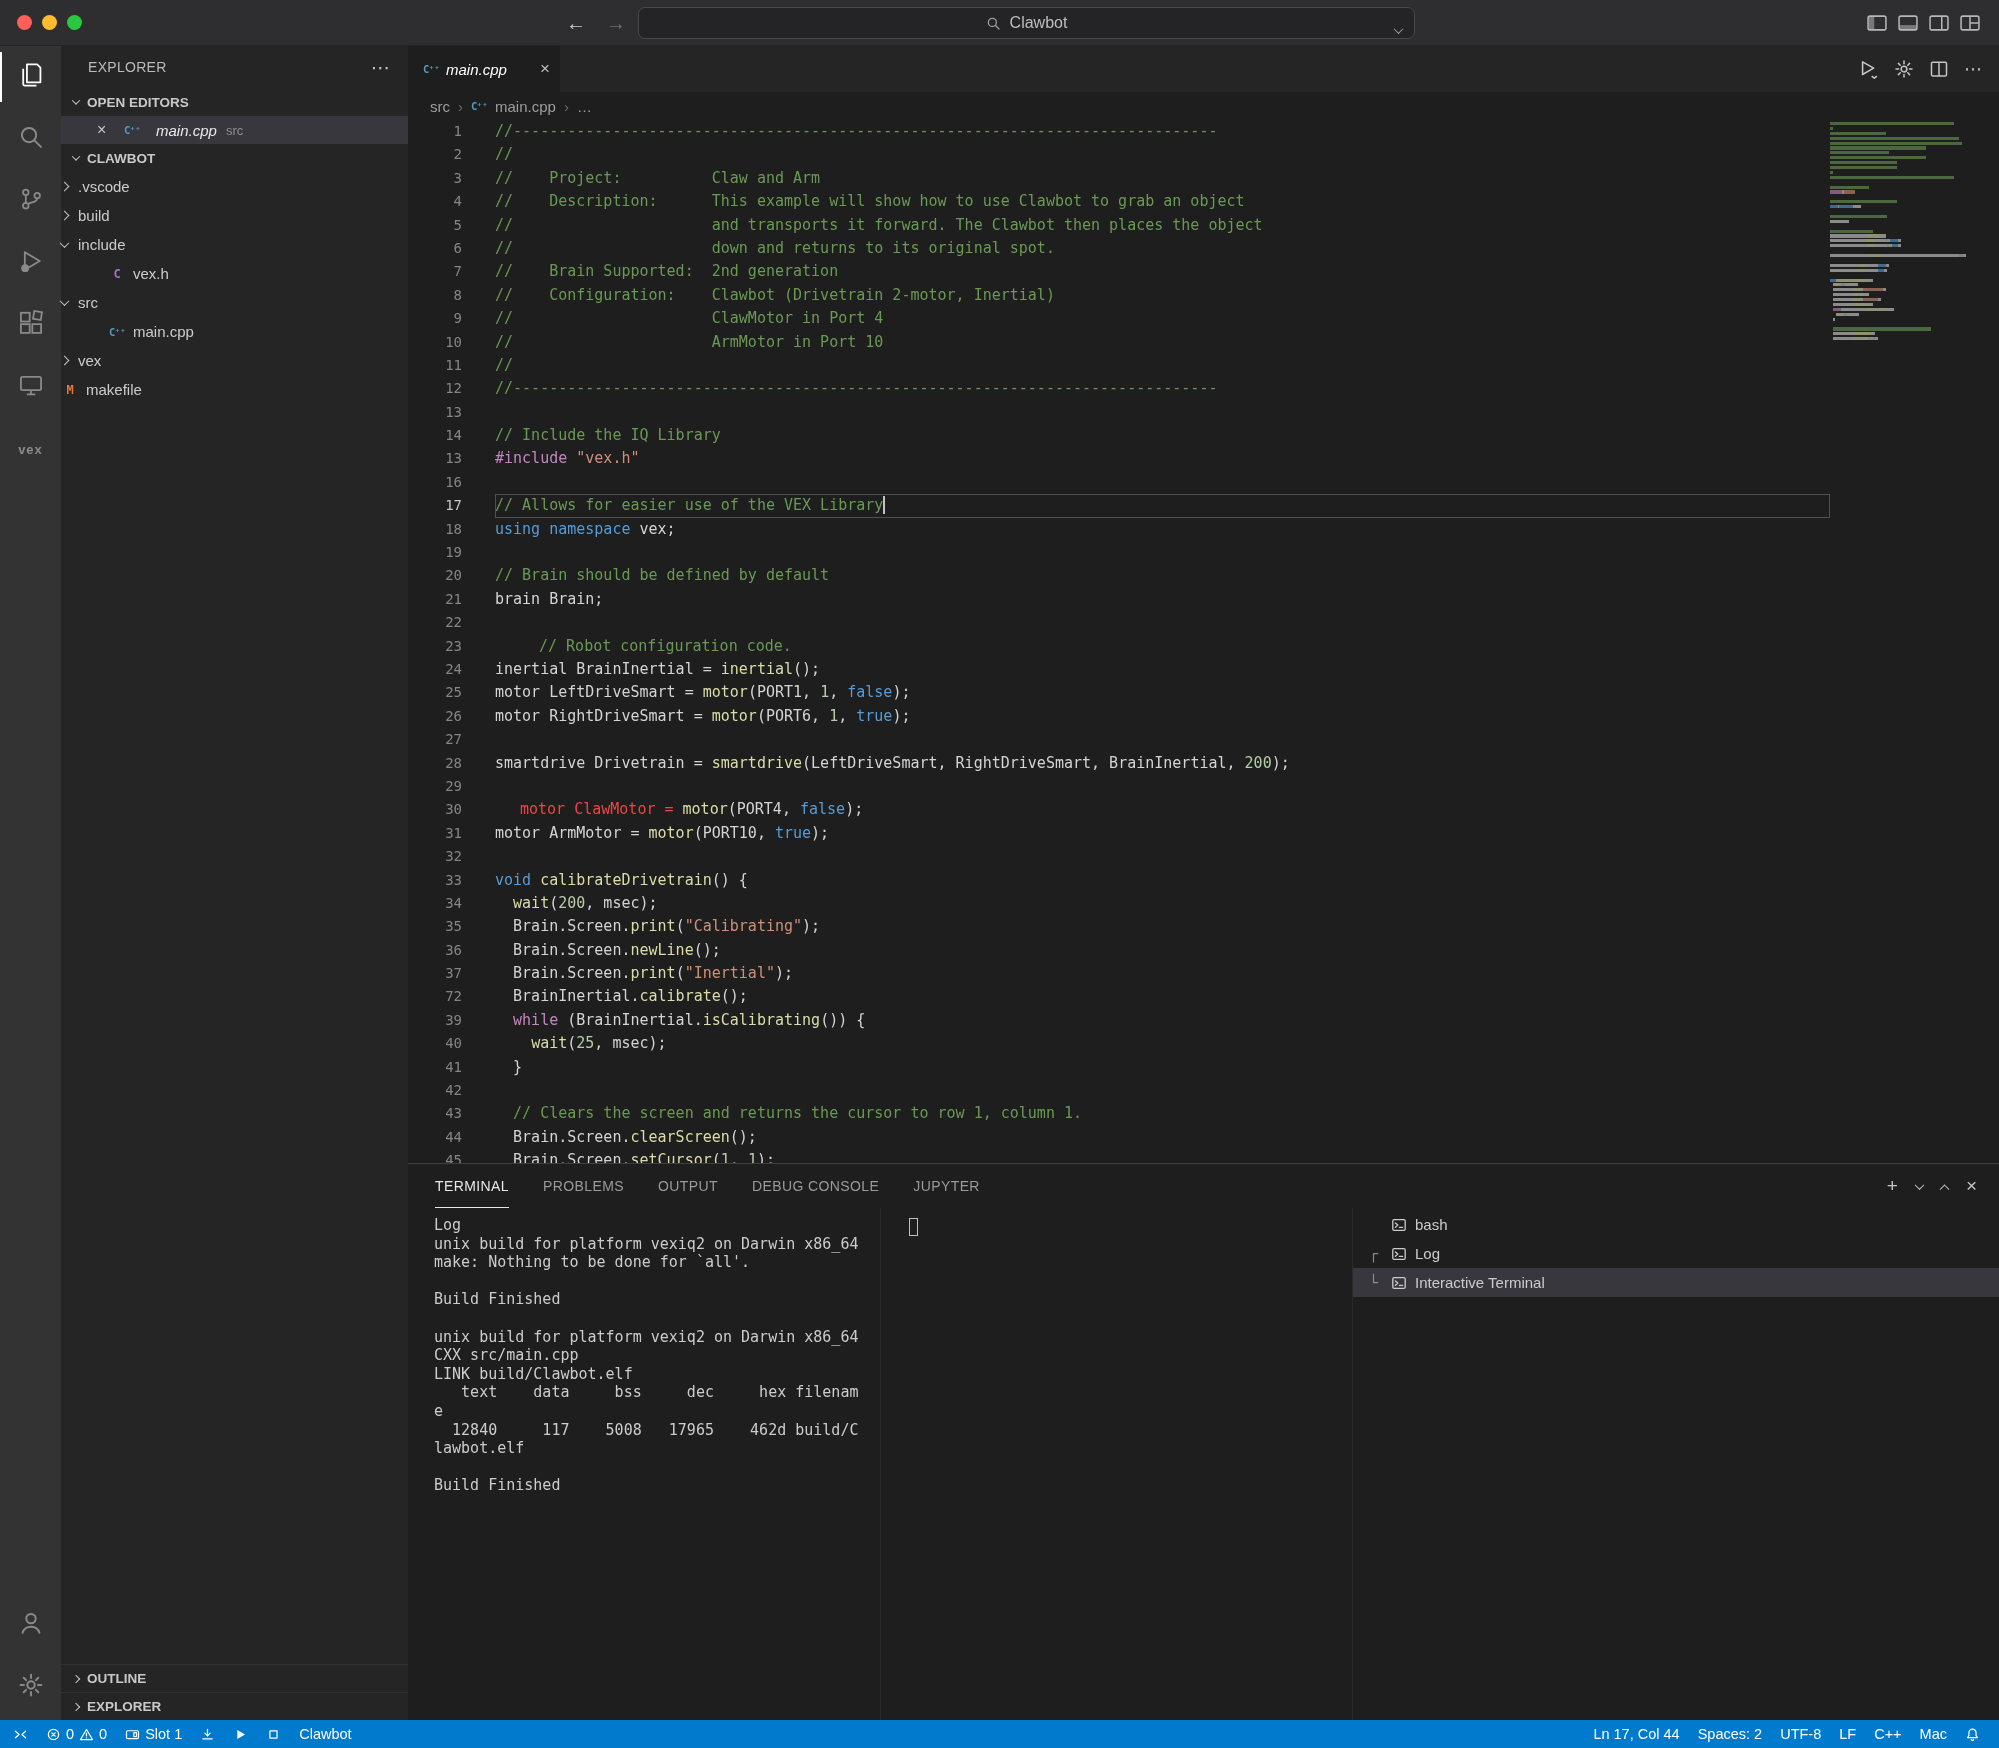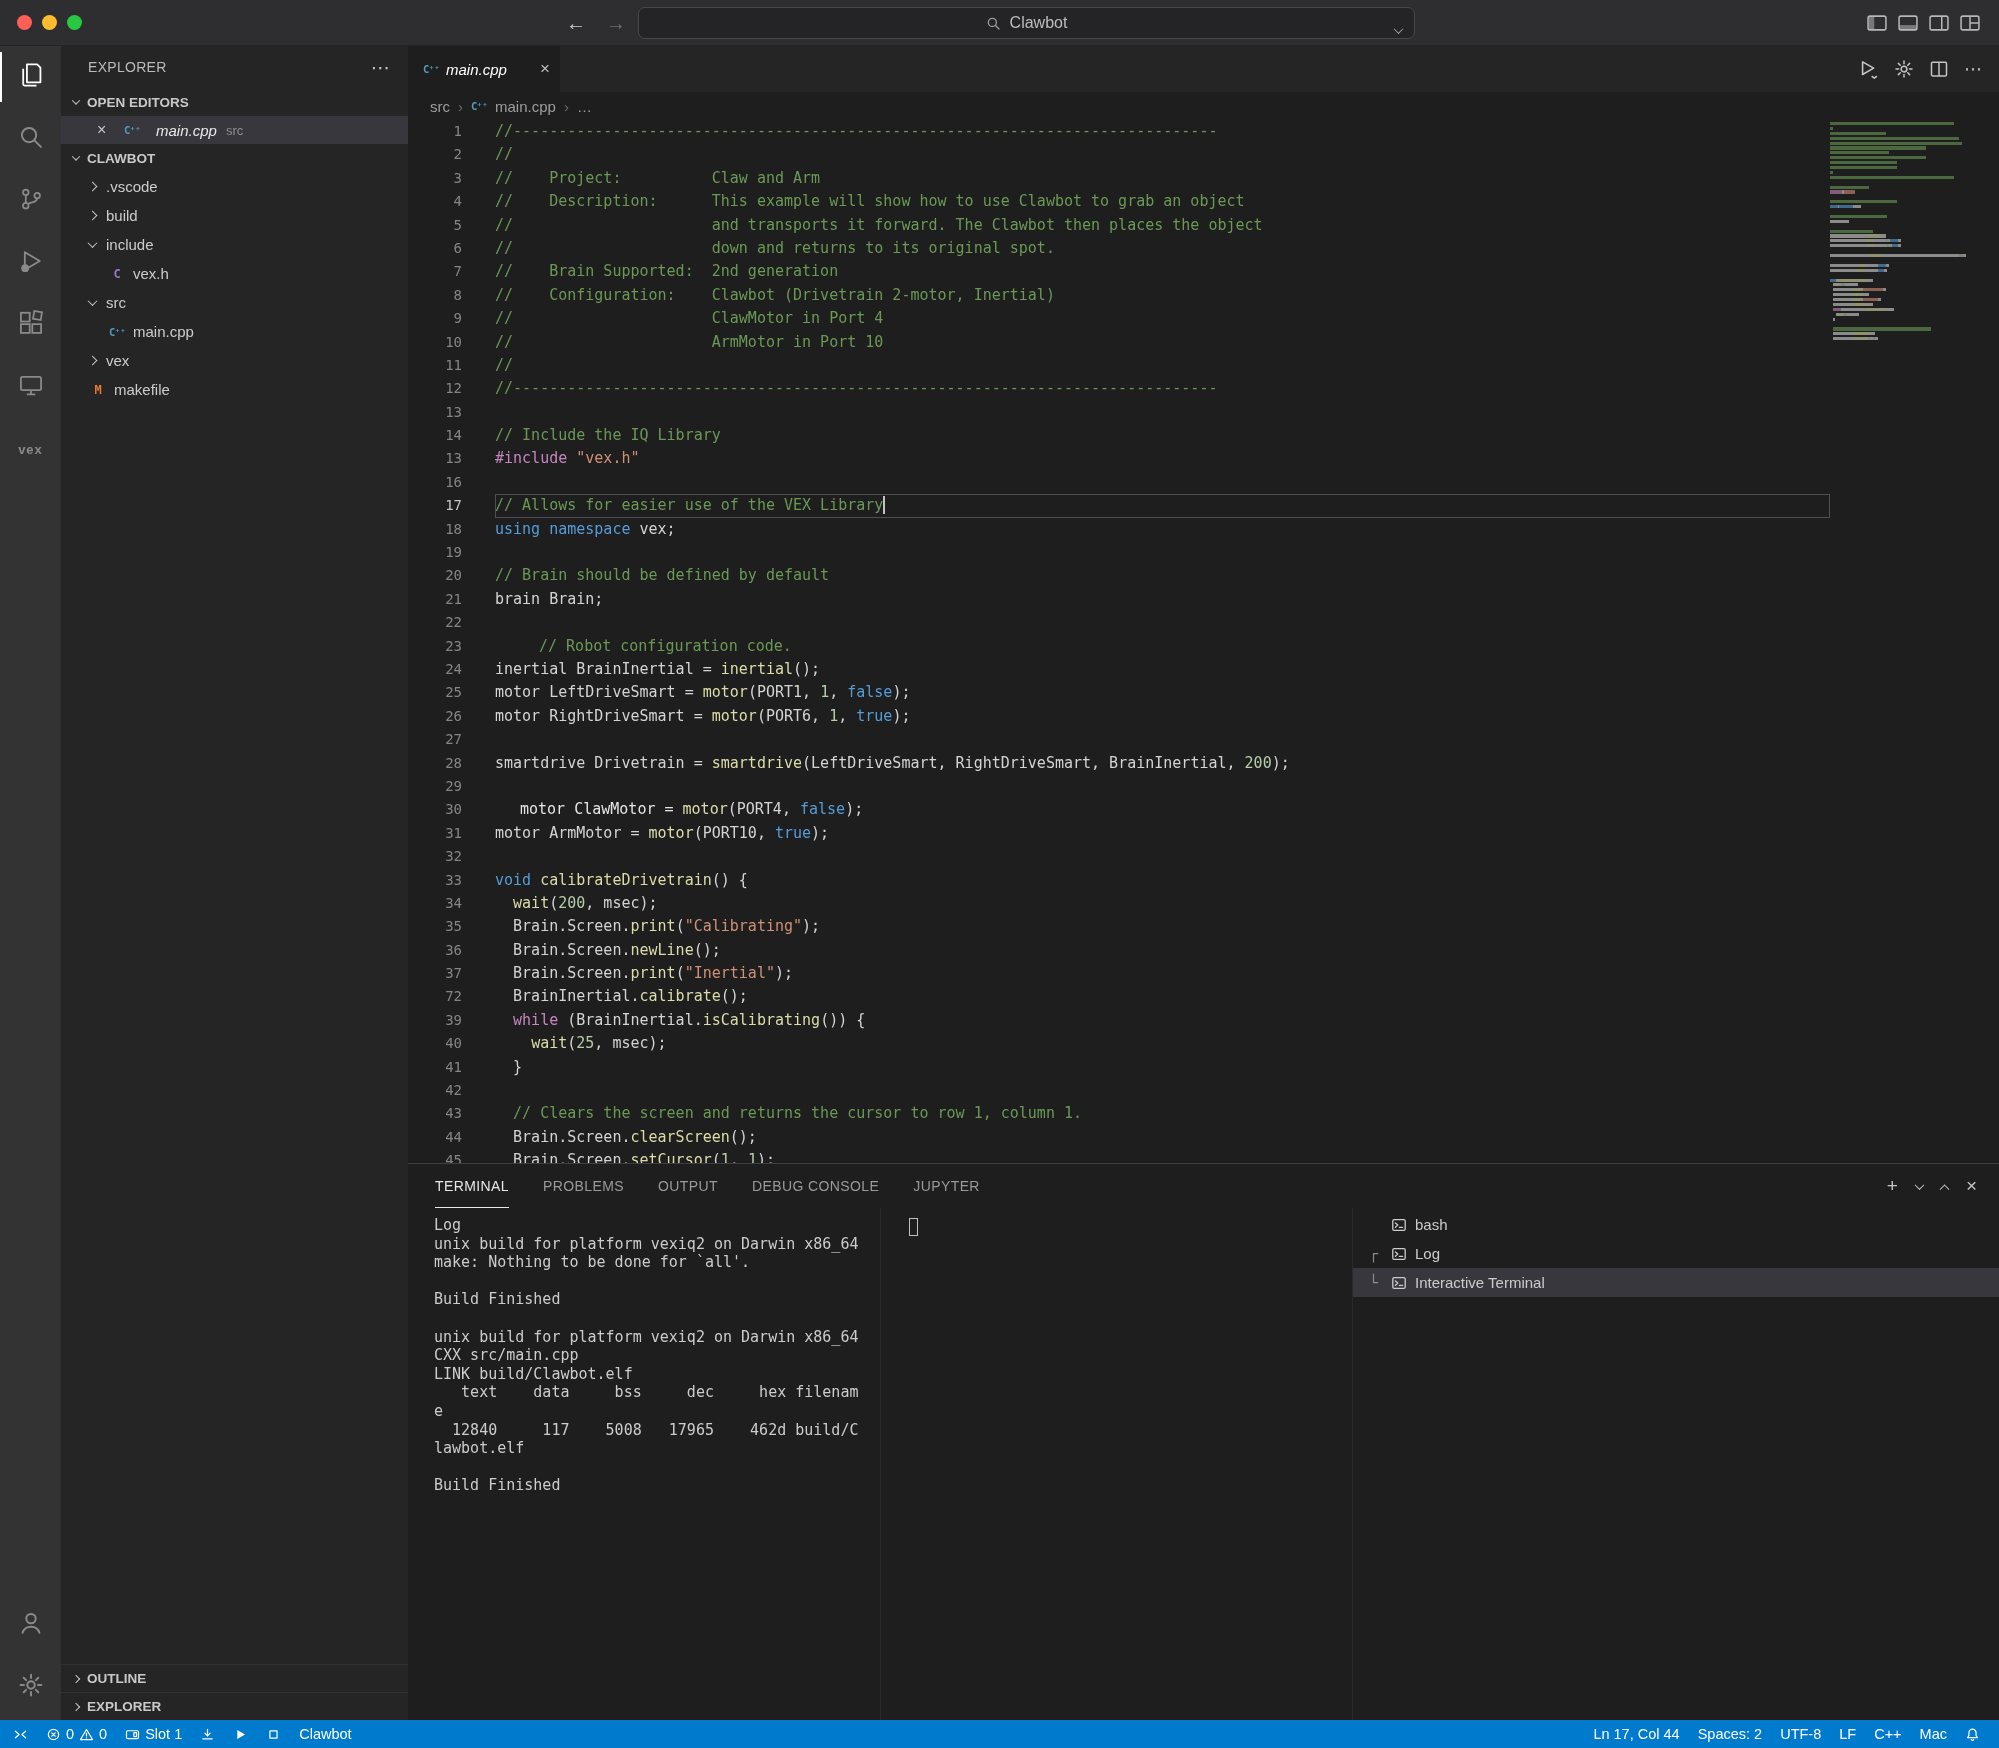--- a/index.html
+++ b/index.html
@@ -49,21 +49,21 @@
   .side-title .more { margin-left:auto; font-size:19px; color:#c5c5c5; cursor:pointer; }
   .sect-header { height:28px; display:flex; align-items:center; padding-left:12px;
                  gap:8px; font-weight:700; font-size:13.5px; color:#c8c8c8; cursor:pointer; }
   .sect-header .chev { width:6px; height:6px; }
   .oe-row { height:28px; display:flex; align-items:center; background:#37373d; padding-left:36px; }
   .oe-close { width:16px; color:#c5c5c5; font-size:16px; cursor:pointer; }
   .oe-row .fico { margin-left:10px; }
   .oe-label { margin-left:8px; font-size:15px; font-style:italic; color:#e8e8e8; }
   .oe-detail { margin-left:9px; font-size:13px; color:#8f8f8f; }
   .tree-row { height:29px; display:flex; align-items:center; font-size:15px; cursor:pointer; }
-  .tree-row.lvl1 { padding-left:28px; }
+  .tree-row.lvl1 { }
   .tree-row.lvl2 { padding-left:47px; }
   .tree-row .chev { flex:none; margin-right:10px; color:#c5c5c5; }
   .tree-label { white-space:nowrap; }
   .fico { width:18px; flex:none; text-align:center; font-weight:700; font-size:12px;
           font-family:"DejaVu Sans Mono", monospace; margin-right:7px; }
   .ico-cpp  { color:#519aba; font-size:10.5px; letter-spacing:-1px; }
   .ico-h    { color:#a074c4; }
   .ico-make { color:#e37933; }
   .side-bottom { position:absolute; bottom:0; left:0; right:0; }
   .sect-header.bordered { border-top:1px solid #303031; }
@@ -369,21 +369,21 @@
         <div class="line"><span class="ln">20</span><span class="lc"><span style="color: rgb(106, 153, 85);">// Brain should be defined by default</span></span></div>
         <div class="line"><span class="ln">21</span><span class="lc"><span style="color: rgb(212, 212, 212);">brain Brain;</span></span></div>
         <div class="line"><span class="ln">22</span><span class="lc"></span></div>
         <div class="line"><span class="ln">23</span><span class="lc"><span style="color: rgb(106, 153, 85); margin-left: 44px;">// Robot configuration code.</span></span></div>
         <div class="line"><span class="ln">24</span><span class="lc"><span style="color: rgb(212, 212, 212);">inertial BrainInertial = </span><span style="color: rgb(220, 220, 170);">inertial</span><span style="color: rgb(212, 212, 212);">();</span></span></div>
         <div class="line"><span class="ln">25</span><span class="lc"><span style="color: rgb(212, 212, 212);">motor LeftDriveSmart = </span><span style="color: rgb(220, 220, 170);">motor</span><span style="color: rgb(212, 212, 212);">(PORT1, </span><span style="color: rgb(181, 206, 168);">1</span><span style="color: rgb(212, 212, 212);">, </span><span style="color: rgb(86, 156, 214);">false</span><span style="color: rgb(212, 212, 212);">);</span></span></div>
         <div class="line"><span class="ln">26</span><span class="lc"><span style="color: rgb(212, 212, 212);">motor RightDriveSmart = </span><span style="color: rgb(220, 220, 170);">motor</span><span style="color: rgb(212, 212, 212);">(PORT6, </span><span style="color: rgb(181, 206, 168);">1</span><span style="color: rgb(212, 212, 212);">, </span><span style="color: rgb(86, 156, 214);">true</span><span style="color: rgb(212, 212, 212);">);</span></span></div>
         <div class="line"><span class="ln">27</span><span class="lc"></span></div>
         <div class="line"><span class="ln">28</span><span class="lc"><span style="color: rgb(212, 212, 212);">smartdrive Drivetrain = </span><span style="color: rgb(220, 220, 170);">smartdrive</span><span style="color: rgb(212, 212, 212);">(LeftDriveSmart, RightDriveSmart, BrainInertial, </span><span style="color: rgb(181, 206, 168);">200</span><span style="color: rgb(212, 212, 212);">);</span></span></div>
         <div class="line"><span class="ln">29</span><span class="lc"></span></div>
-        <div class="line"><span class="ln">30</span><span class="lc"><span style="color: #e5e5e5; padding-left: 25px;">motor ClawMotor = </span><span style="color: rgb(220, 220, 170);">motor</span><span style="color: rgb(212, 212, 212);">(PORT4, </span><span style="color: rgb(86, 156, 214);">false</span><span style="color: rgb(212, 212, 212);">);</span></span></div>
+        <div class="line"><span class="ln">30</span><span class="lc"><span style="color: #ef4444; padding-left: 25px;">motor ClawMotor = </span><span style="color: rgb(220, 220, 170);">motor</span><span style="color: rgb(212, 212, 212);">(PORT4, </span><span style="color: rgb(86, 156, 214);">false</span><span style="color: rgb(212, 212, 212);">);</span></span></div>
         <div class="line"><span class="ln">31</span><span class="lc"><span style="color: rgb(212, 212, 212);">motor ArmMotor = </span><span style="color: rgb(220, 220, 170);">motor</span><span style="color: rgb(212, 212, 212);">(PORT10, </span><span style="color: rgb(86, 156, 214);">true</span><span style="color: rgb(212, 212, 212);">);</span></span></div>
         <div class="line"><span class="ln">32</span><span class="lc"></span></div>
         <div class="line"><span class="ln">33</span><span class="lc"><span style="color: rgb(86, 156, 214);">void</span><span style="color: rgb(212, 212, 212);"> </span><span style="color: rgb(220, 220, 170);">calibrateDrivetrain</span><span style="color: rgb(212, 212, 212);">() {</span></span></div>
         <div class="line"><span class="ln">34</span><span class="lc"><span style="color: rgb(212, 212, 212);">  </span><span style="color: rgb(220, 220, 170);">wait</span><span style="color: rgb(212, 212, 212);">(</span><span style="color: rgb(181, 206, 168);">200</span><span style="color: rgb(212, 212, 212);">, msec);</span></span></div>
         <div class="line"><span class="ln">35</span><span class="lc"><span style="color: rgb(212, 212, 212);">  Brain.Screen.</span><span style="color: rgb(220, 220, 170);">print</span><span style="color: rgb(212, 212, 212);">(</span><span style="color: rgb(206, 145, 120);">"Calibrating"</span><span style="color: rgb(212, 212, 212);">);</span></span></div>
         <div class="line"><span class="ln">36</span><span class="lc"><span style="color: rgb(212, 212, 212);">  Brain.Screen.</span><span style="color: rgb(220, 220, 170);">newLine</span><span style="color: rgb(212, 212, 212);">();</span></span></div>
         <div class="line"><span class="ln">37</span><span class="lc"><span style="color: rgb(212, 212, 212);">  Brain.Screen.</span><span style="color: rgb(220, 220, 170);">print</span><span style="color: rgb(212, 212, 212);">(</span><span style="color: rgb(206, 145, 120);">"Inertial"</span><span style="color: rgb(212, 212, 212);">);</span></span></div>
         <div class="line"><span class="ln">72</span><span class="lc"><span style="color: rgb(212, 212, 212);">  BrainInertial.</span><span style="color: rgb(220, 220, 170);">calibrate</span><span style="color: rgb(212, 212, 212);">();</span></span></div>
         <div class="line"><span class="ln">39</span><span class="lc"><span style="color: rgb(212, 212, 212);">  </span><span style="color: rgb(197, 134, 192);">while</span><span style="color: rgb(212, 212, 212);"> (BrainInertial.</span><span style="color: rgb(220, 220, 170);">isCalibrating</span><span style="color: rgb(212, 212, 212);">()) {</span></span></div>
         <div class="line"><span class="ln">40</span><span class="lc"><span style="color: rgb(212, 212, 212);">    </span><span style="color: rgb(220, 220, 170);">wait</span><span style="color: rgb(212, 212, 212);">(</span><span style="color: rgb(181, 206, 168);">25</span><span style="color: rgb(212, 212, 212);">, msec);</span></span></div>

